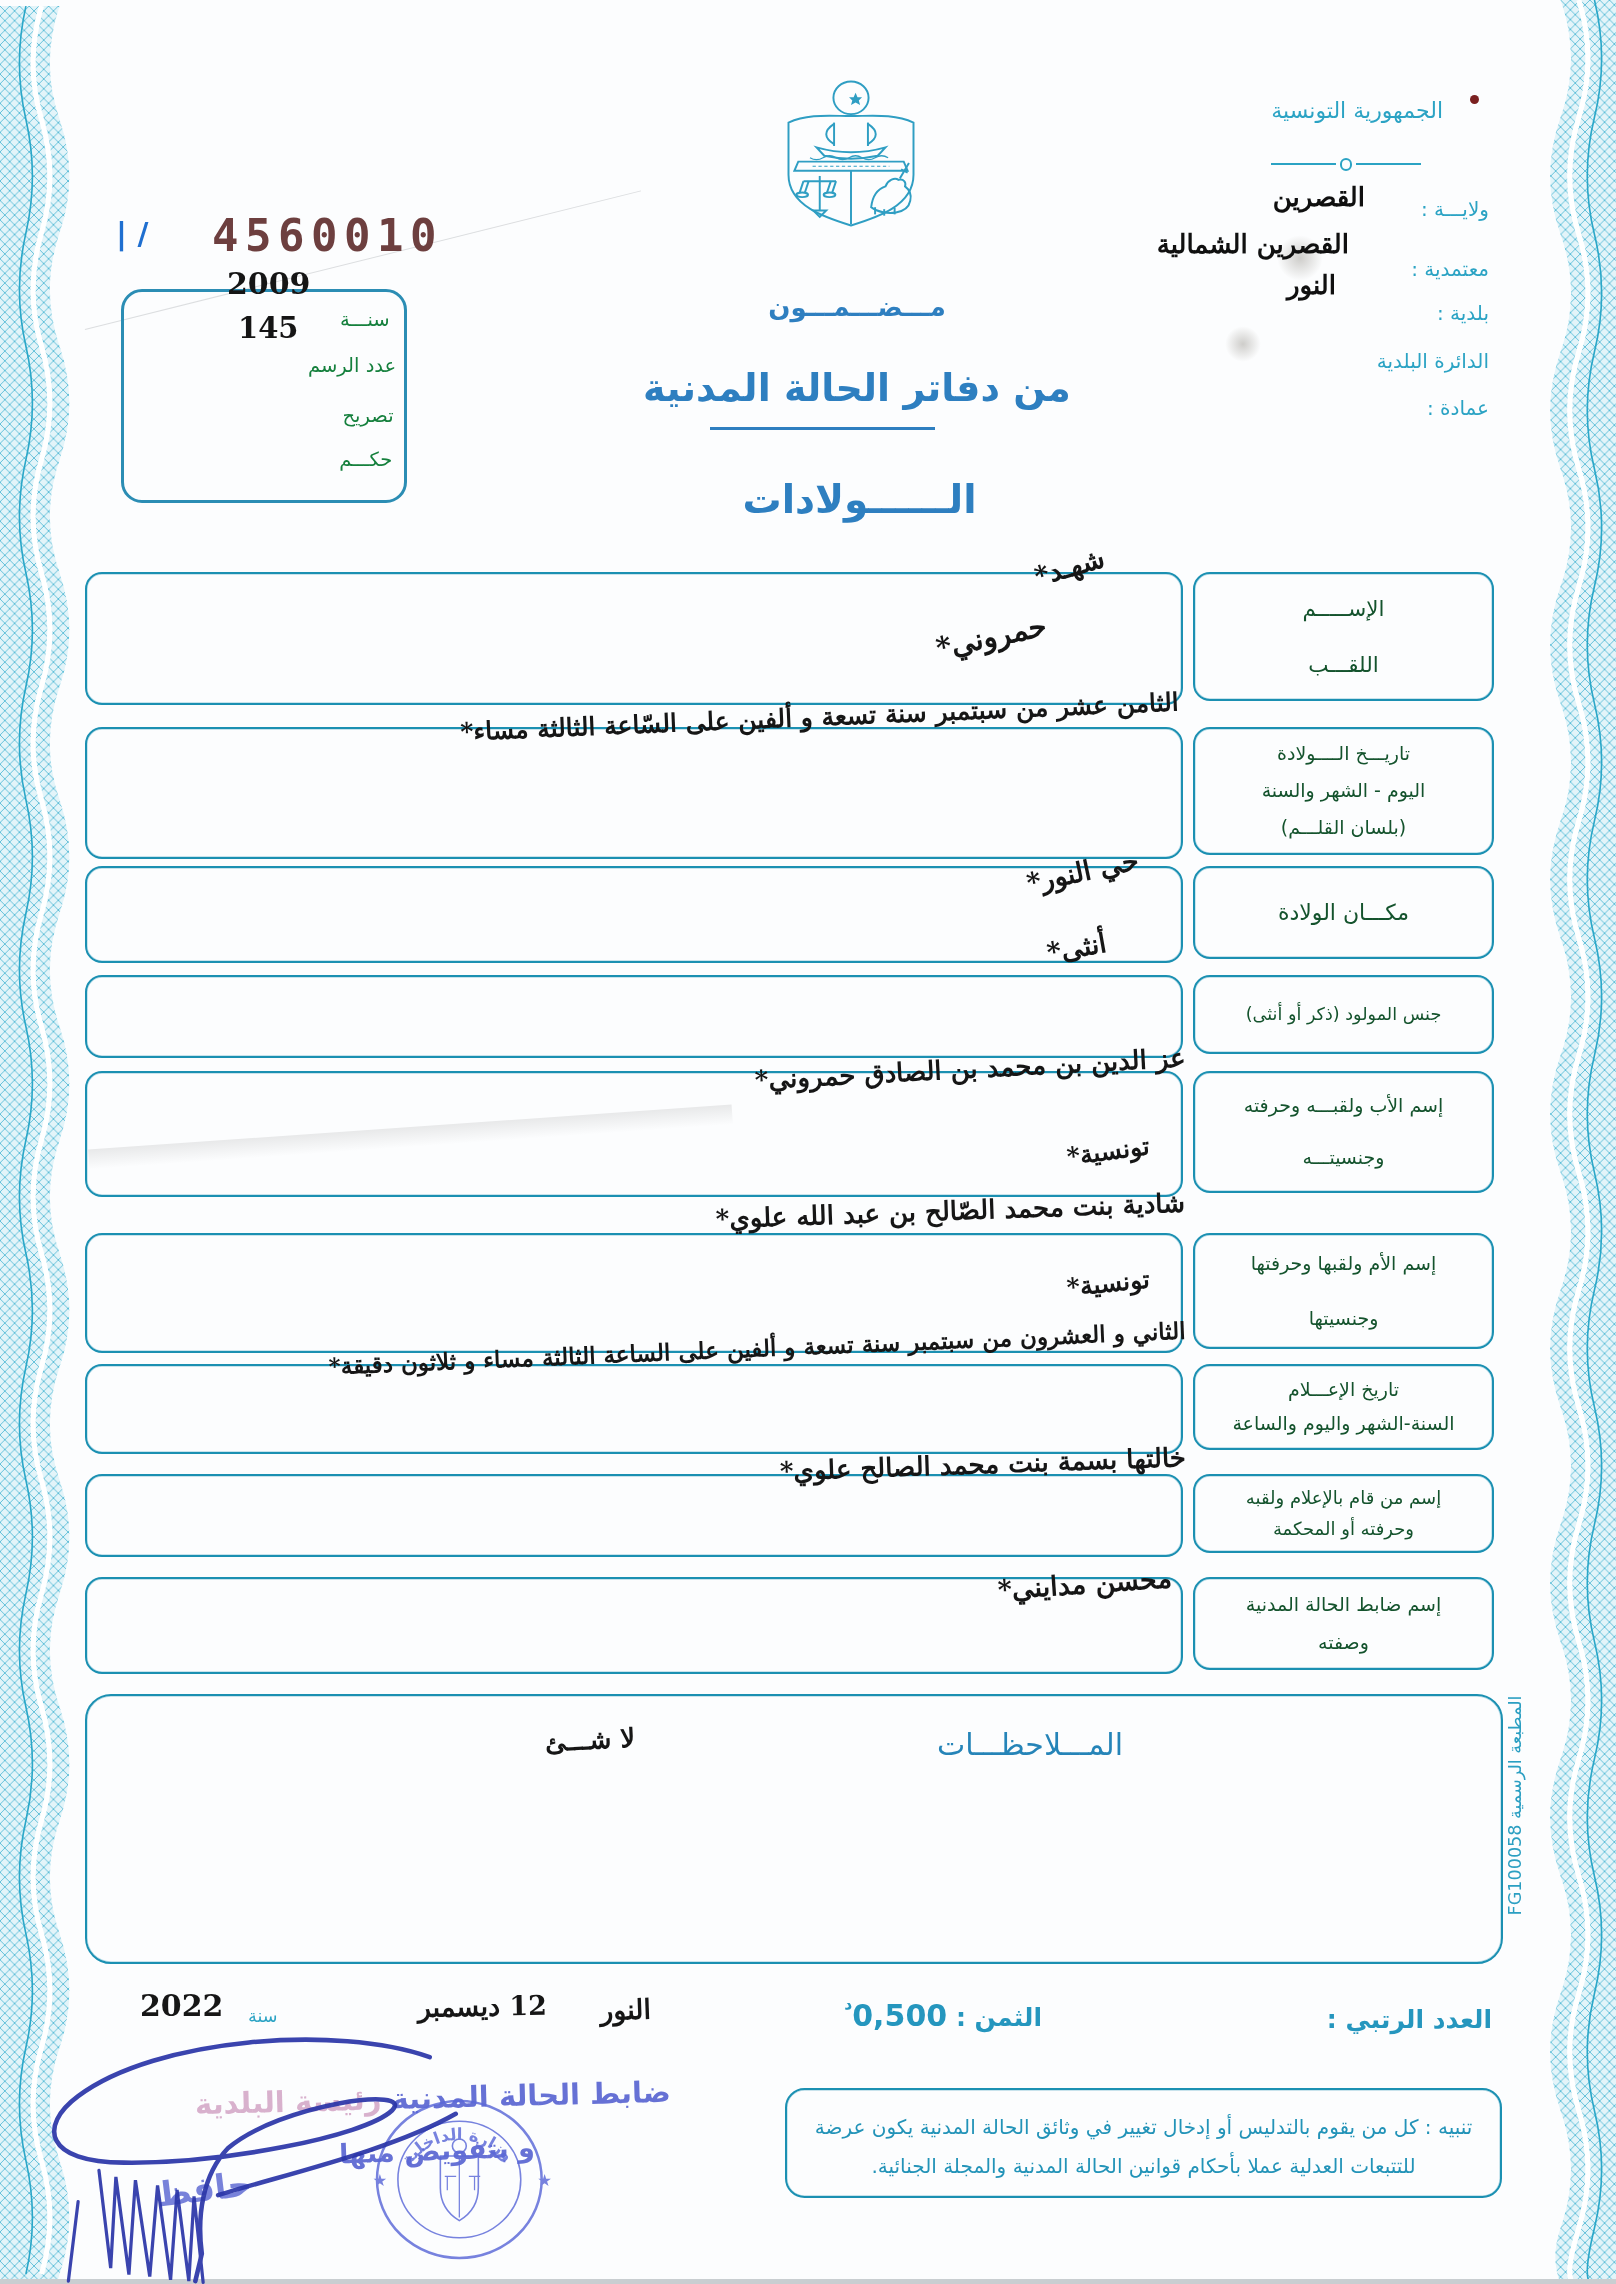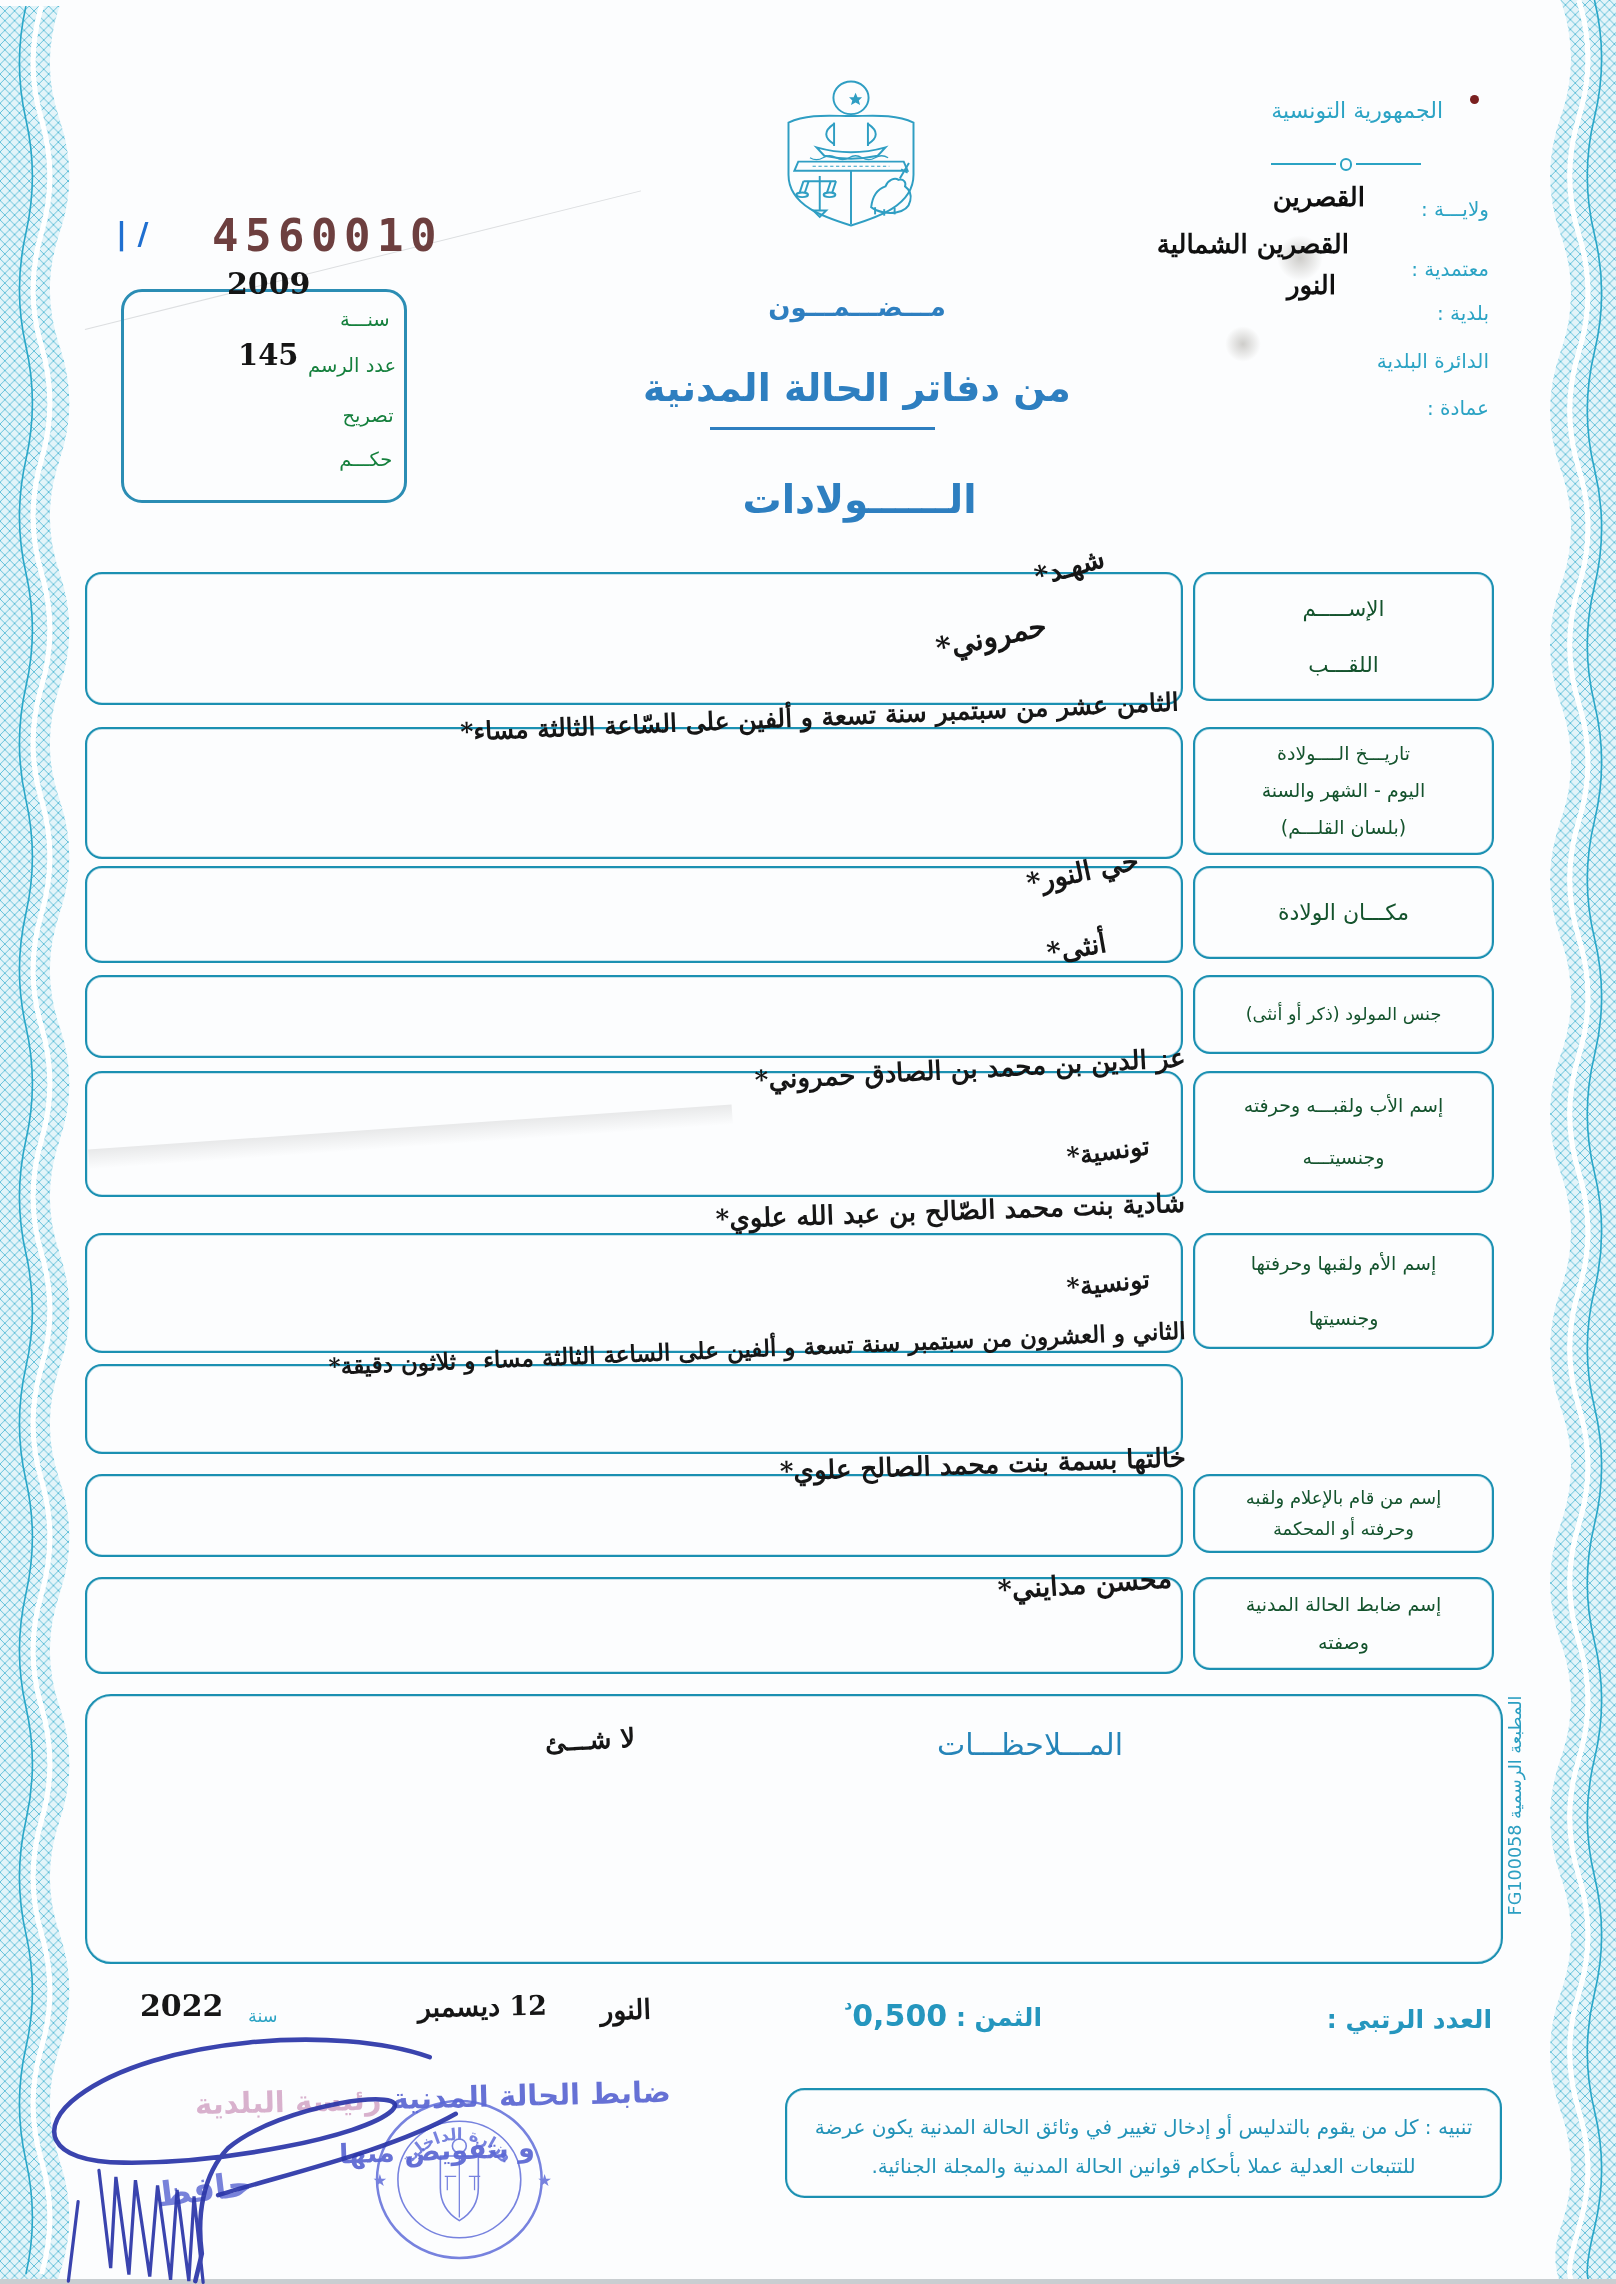--- a/index.html
+++ b/index.html
@@ -68,21 +68,21 @@
 
   <div class="abs" style="left:116px;top:216px;font-size:30px;color:#1f6fd0;font-weight:700;">| /</div>
   <div class="abs" style="left:212px;top:210px;font-family:'DejaVu Sans Mono',monospace;font-size:44px;font-weight:700;color:#6d3f3f;letter-spacing:6.5px;">4560010</div>
   <div class="abs" style="left:227px;top:266px;font-family:'DejaVu Serif',serif;font-size:30px;font-weight:700;color:#151515;z-index:3;">2009</div>
 
   <div class="abs" style="left:121px;top:289px;width:280px;height:208px;border:3.3px solid #2b8db4;border-radius:21px;">
     <div class="abs ar lbl" style="right:14.3px;top:16.3px;font-size:19.5px;">سنـــة</div>
     <div class="abs ar lbl" style="right:7.8px;top:62px;font-size:19.5px;">عدد الرسم</div>
     <div class="abs ar lbl" style="right:10.4px;top:112px;font-size:19.5px;">تصريح</div>
     <div class="abs ar lbl" style="right:11.7px;top:156px;font-size:19.5px;">حكـــم</div>
-    <div class="abs" style="left:114px;top:46px;font-family:'DejaVu Serif',serif;font-size:29px;font-weight:700;color:#151515;">145</div>
+    <div class="abs" style="left:114px;top:19px;font-family:'DejaVu Serif',serif;font-size:29px;font-weight:700;color:#151515;">145</div>
   </div>
 
   <svg class="abs" style="left:772px;top:77px;" width="158" height="153" viewBox="0 0 242 235">
     <g stroke="#2f9ec3" fill="none" stroke-width="3">
       <ellipse cx="121" cy="32" rx="27" ry="25"></ellipse>
       <path d="M111,20 a15,15 0 1 0 22,22 a13,13 0 1 1 -22,-22" fill="#2f9ec3" stroke="none"></path>
       <path d="M128,24 l3,7 7,0 -5,5 2,7 -7,-4 -7,4 2,-7 -5,-5 7,0 Z" fill="#2f9ec3" stroke="none"></path>
       <path d="M25,70 C55,56 90,60 121,60 C152,60 187,56 217,70 L217,150 C217,198 160,216 121,228 C82,216 25,198 25,150 Z"></path>
       <line x1="95" y1="70" x2="95" y2="106"></line>
         <line x1="147" y1="70" x2="147" y2="106"></line>
@@ -132,20 +132,24 @@
     <span>إسم الأب ولقبـــه وحرفته</span>
     <span>وجنسيتـــه</span>
   </div>
   <div class="abs box lbox" style="top:975px;height:79px;font-size:17.6px;">
     <span>جنس المولود (ذكر أو أنثى)</span>
   </div>
   <div class="abs box lbox" style="top:1233px;height:116px;gap:11px;">
     <span>إسم الأم ولقبها وحرفتها</span>
     <span>وجنسيتها</span>
   </div>
+  <div class="abs box lbox" style="top:1364px;height:86px;">
+    <span>تاريخ الإعـــلام</span>
+    <span>السنة-الشهر واليوم والساعة</span>
+  </div>
   <div class="abs box lbox" style="top:1474px;height:79px;font-size:18px;align-items:center;">
     <span>إسم من قام بالإعلام ولقبه</span>
     <span>وحرفته أو المحكمة</span>
   </div>
   <div class="abs box lbox" style="top:1577px;height:93px;">
     <span>إسم ضابط الحالة المدنية</span>
     <span>وصفته</span>
   </div>
 
   <div class="abs box vbox" style="top:572px;height:129px;"></div>

